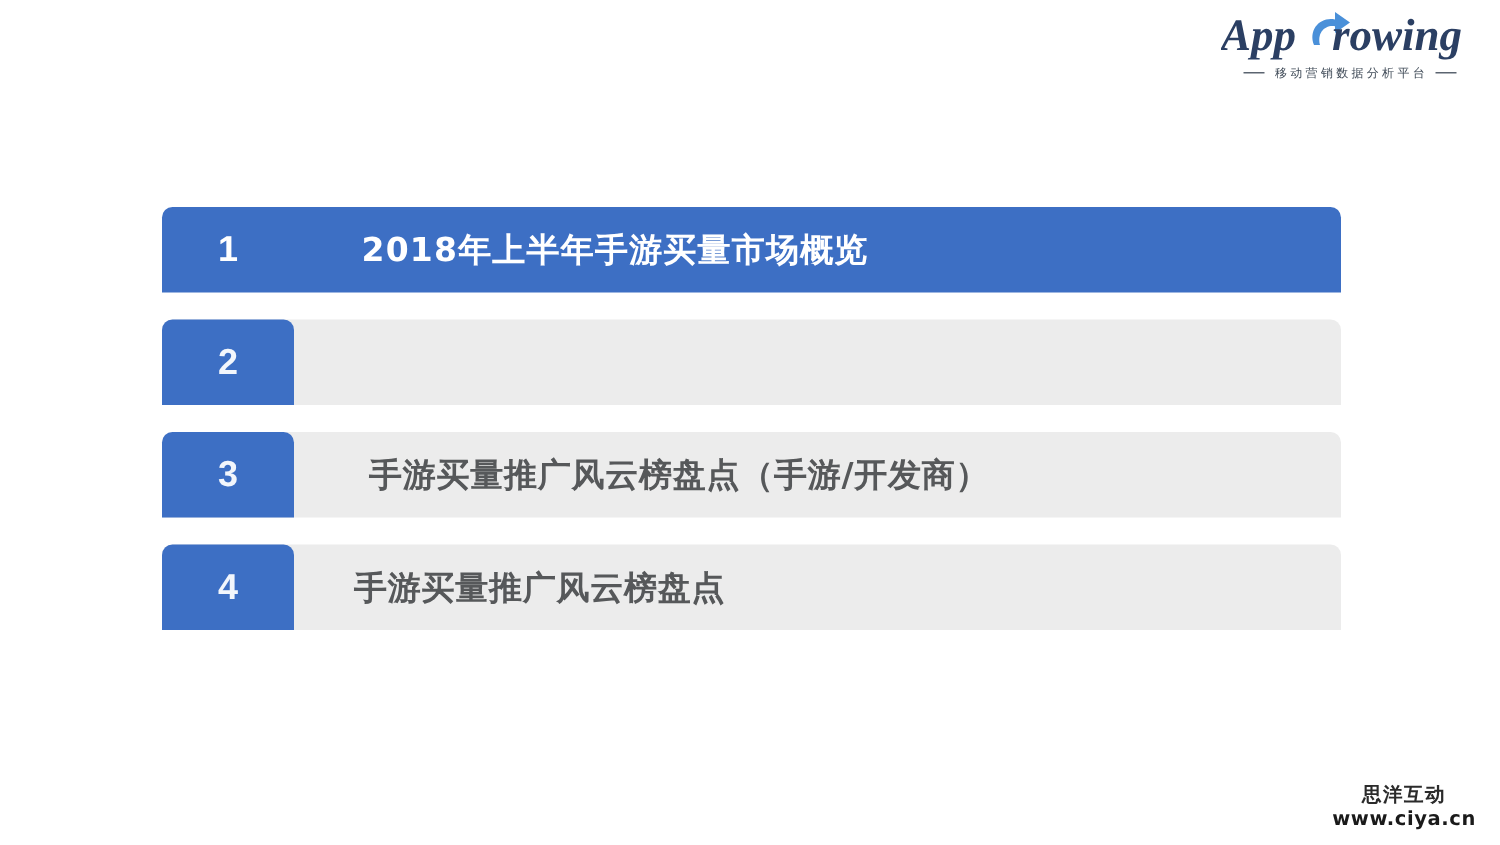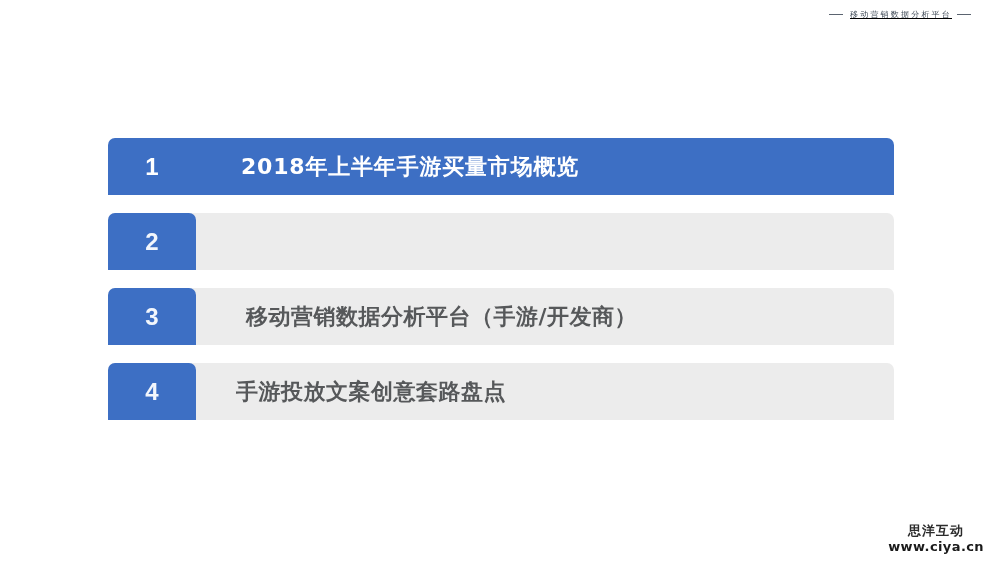--- a/index.html
+++ b/index.html
@@ -28,21 +28,20 @@
     display: block;
     line-height: 1;
     height: 34px;
   }
   .logo-tagline {
     display: flex;
     align-items: center;
     justify-content: center;
     gap: 6px;
     margin-top: 3px;
-    text-decoration: underline;
   }
   .logo-tagline .dash {
     display: block;
     width: 14px;
     height: 1px;
     background: #5b6470;
   }
   .logo-tagline .tag-text {
     font-family: "DejaVu Sans", sans-serif;
     font-size: 8px;
@@ -150,20 +149,27 @@
     color: #1a1a1a;
     letter-spacing: 0.4px;
     line-height: 1.15;
     margin-top: 1px;
   }
 </style>
 </head>
 <body>
 
 <div class="logo-block">
+  <span class="logo-wordmark">
+    <svg width="172" height="34" viewBox="0 0 172 34" xmlns="http://www.w3.org/2000/svg">
+      <text x="0" y="27" font-family="Liberation Serif, serif" font-size="30" font-style="italic" font-weight="bold" fill="#2b3f63">App</text>
+      <path d="M62 24 C58 14, 66 5, 76 7 L76 2 L86 9 L76 16 L76 11.5 C69 10.5, 64 16, 66 24 Z" fill="#4a90d9"></path>
+      <text x="74" y="27" font-family="Liberation Serif, serif" font-size="30" font-style="italic" font-weight="bold" fill="#2b3f63">rowing</text>
+    </svg>
+  </span>
   <span class="logo-tagline">
     <span class="dash"></span>
     <span class="tag-text">移动营销数据分析平台</span>
     <span class="dash"></span>
   </span>
 </div>
 
 <div class="agenda">
 
   <div class="agenda-row active">
@@ -173,27 +179,27 @@
   </div>
 
   <div class="agenda-row">
     <div class="row-bg"></div>
     <div class="num-box">2</div>
   </div>
 
   <div class="agenda-row indent">
     <div class="row-bg"></div>
     <div class="num-box">3</div>
-    <div class="row-label">移动营销数据分析平台（手游/开发商）</div>
+    <div class="row-label">手游买量推广风云榜盘点（手游/开发商）</div>
   </div>
 
   <div class="agenda-row">
     <div class="row-bg"></div>
     <div class="num-box">4</div>
-    <div class="row-label">手游投放文案创意套路盘点</div>
+    <div class="row-label">手游买量推广风云榜盘点</div>
   </div>
 
 </div>
 
 <div class="watermark">
   <div class="wm-cn">思洋互动</div>
   <div class="wm-url">www.ciya.cn</div>
 </div>
 
 </body></html>

